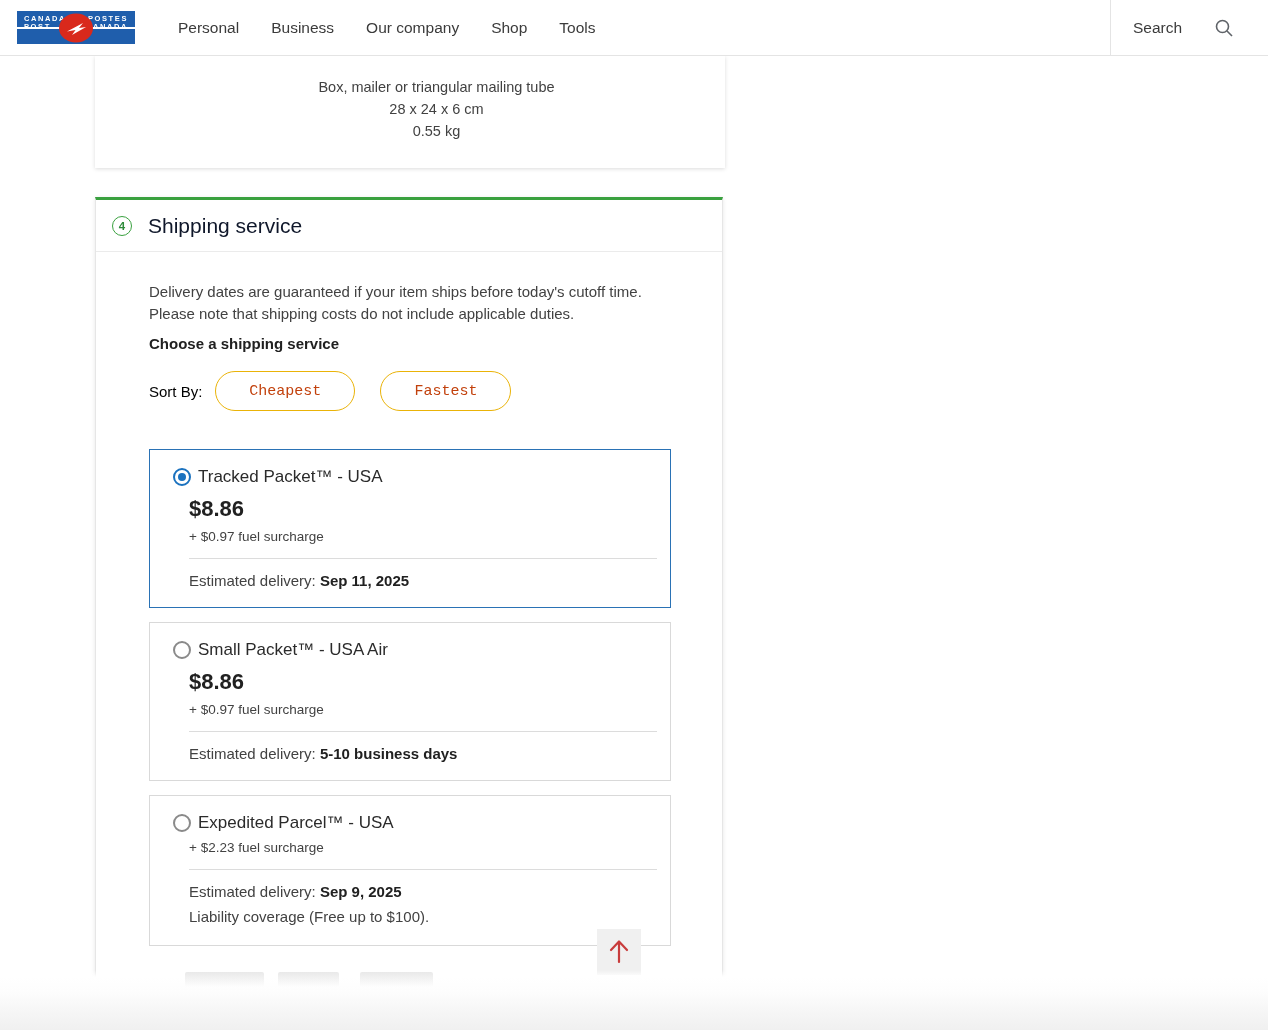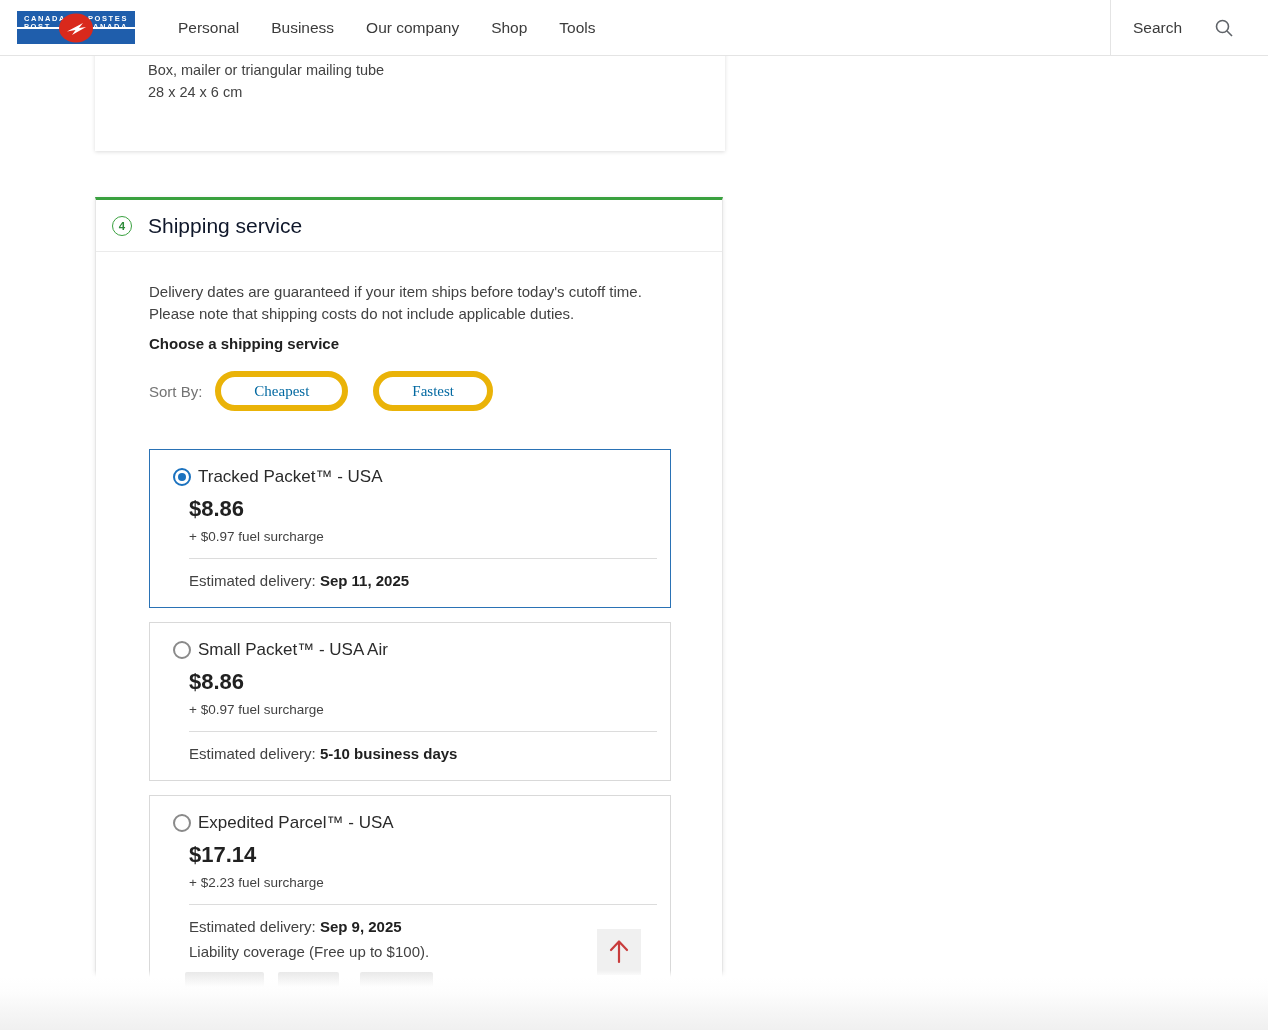--- a/index.html
+++ b/index.html
@@ -37,22 +37,22 @@
   .nav { position:absolute; left:178px; top:0; height:55px; display:flex; align-items:center; gap:32px; }
   .nav a { font-size:15.5px; color:#3b3b3b; text-decoration:none; cursor:pointer; }
 
   .header-vdiv { position:absolute; left:1110px; top:0; width:1px; height:55px; background:#e4e4e4; }
   .search-area { position:absolute; left:1133px; top:0; height:55px; display:flex; align-items:center; gap:32px; cursor:pointer; }
   .search-label { font-size:15.5px; font-weight:500; color:#3b3b3b; }
   .search-icon svg { display:block; }
 
   
   .package-card {
-    position:absolute; left:95px; top:39px; width:630px; height:112px;
-    background:#fff; box-shadow:0 1px 4px rgba(0,0,0,0.14); z-index:5;
+    position:absolute; left:95px; top:56px; width:630px; height:112px;
+    background:#fff; box-shadow:0 1px 4px rgba(0,0,0,0.14); z-index:5;text-align:center;
   }
   .package-card .inner { padding:20px 0 0 53px; }
   .package-card p { font-size:14.5px; line-height:22px; color:#424242; }
 
   
   .section {
     position:absolute; left:95px; top:197px; width:628px; height:790px;
     background:#fff; border:1px solid #e6e6e6; border-top:3px solid #3aa13f;
     box-shadow:0 1px 4px rgba(0,0,0,0.10); z-index:5;
   }
@@ -65,25 +65,25 @@
     color:#2e8b3a; font-size:11.5px; font-weight:bold;
     display:flex; align-items:center; justify-content:center; flex:0 0 auto;
   }
   .section-title { margin-left:16px; font-size:21px; color:#0f172a; font-weight:400; }
 
   .section-body { padding:0 53px; }
   .description { margin-top:29px; width:522px; font-size:15px; line-height:22px; color:#424242; }
   .choose-heading { margin-top:10px; font-size:15px; font-weight:bold; color:#212121; }
 
   .sort-row { margin-top:19px; display:flex; align-items:center; }
-  .sort-label { font-size:15px; color:#737373; }
+  .sort-label { font-size:15px; color:#000000; }
   .pill {
-    height:40px; border:6px solid #eab308; border-radius:21px; background:#fff;
-    font-family:Liberation Serif, serif;
-    font-size:15px; color:#0369a1; padding:0 33px; cursor:pointer;
+    height:40px; border:1px solid #eab308; border-radius:21px; background:#fff;
+    font-family:Liberation Mono, monospace;
+    font-size:15px; color:#c2410c; padding:0 33px; cursor:pointer;
   }
   .pill.cheapest { margin-left:13px; }
   .pill.fastest  { margin-left:25px; }
 
   
   .service-card {
     width:522px; border:1px solid #d9d9d9; background:#fff;
     margin-top:14px; position:relative;
   }
   .service-card.first { margin-top:38px; }
@@ -170,20 +170,21 @@
           <line x1="13" y1="13" x2="18" y2="18" stroke="#5f6368" stroke-width="1.6"></line>
         </svg>
       </span>
     </div>
   </header>
 
   <section class="package-card">
     <div class="inner">
       <p>Box, mailer or triangular mailing tube</p>
       <p>28 x 24 x 6 cm</p>
+      <p>0.55 kg</p>
     </div>
   </section>
 
   <section class="section">
     <div class="section-header">
       <span class="step-circle">4</span>
       <h2 class="section-title">Shipping service</h2>
     </div>
 
     <div class="section-body">
@@ -222,21 +223,20 @@
           <div class="service-delivery"><span>Estimated delivery: </span><b>5-10 business days</b></div>
         </div>
       </div>
 
       <div class="service-card tall">
         <div class="pad">
           <div class="radio-row">
             <span class="radio"></span>
             <span class="service-name">Expedited Parcel™ - USA</span>
           </div>
-          <div class="service-price">$17.14</div>
           <div class="service-surcharge">+ $2.23 fuel surcharge</div>
           <div class="service-divider"></div>
           <div class="service-delivery"><span>Estimated delivery: </span><b>Sep 9, 2025</b></div>
           <div class="service-liability">Liability coverage (Free up to $100).</div>
         </div>
       </div>
     </div>
   </section>
 
   <button class="back-to-top">

